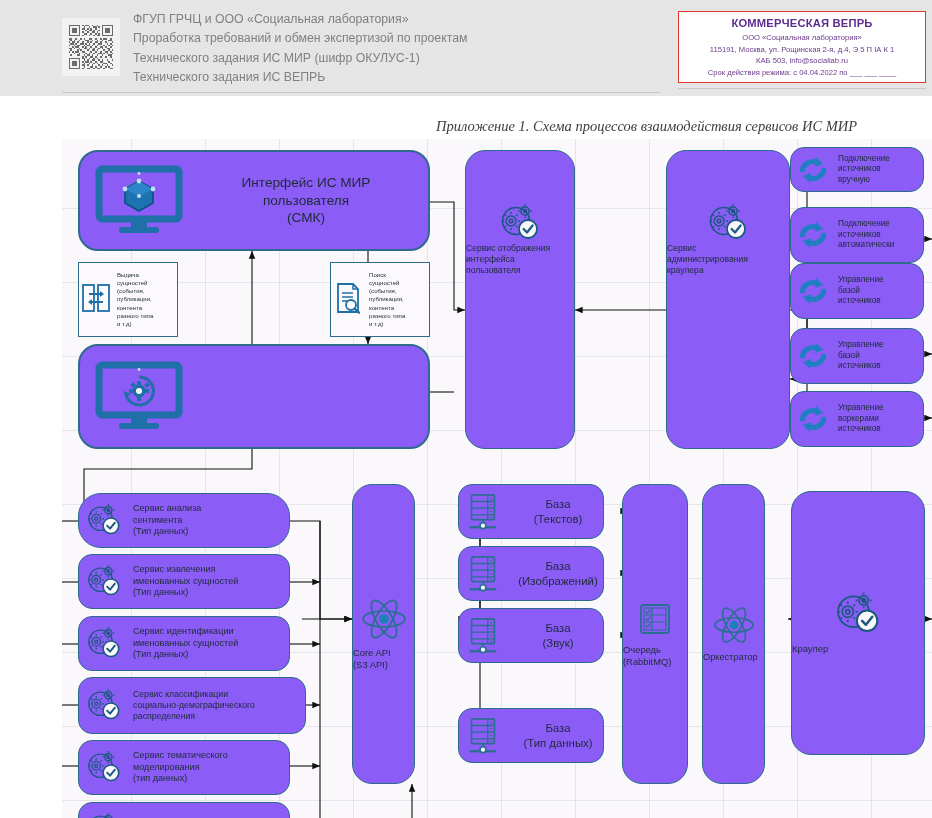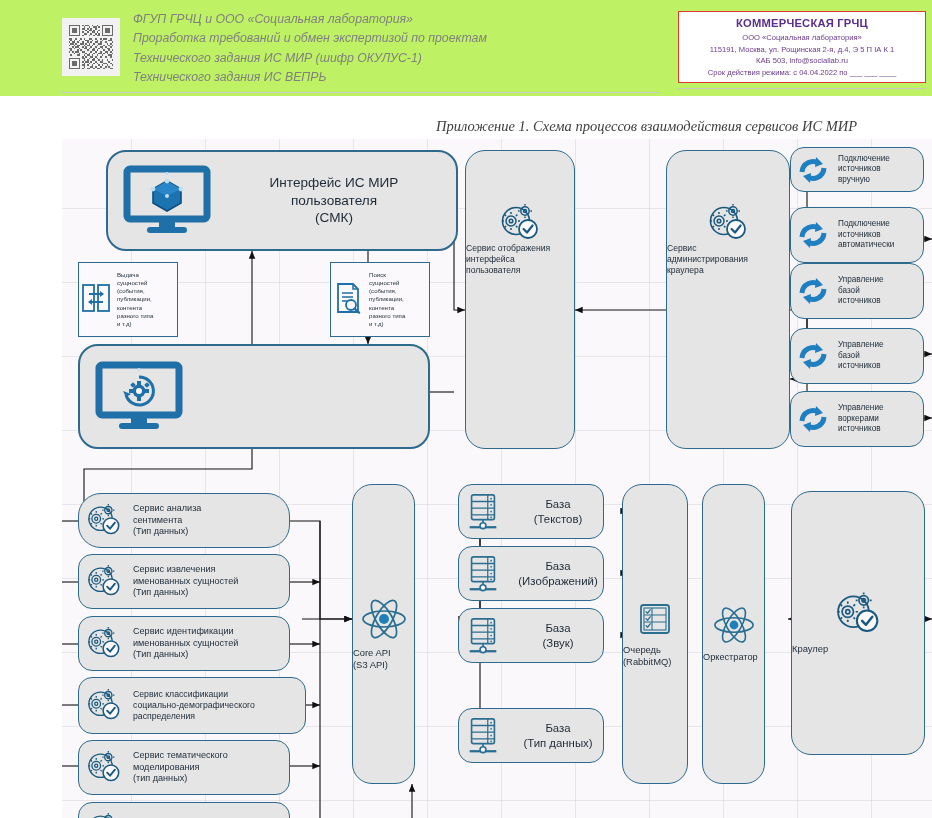--- a/index.html
+++ b/index.html
@@ -8,22 +8,21 @@
     width: 932px; height: 818px;
     background: #ffffff;
     font-family: "Liberation Sans", "DejaVu Sans", sans-serif;
     overflow: hidden;
   }
   #page { position: relative; width: 932px; height: 818px; background:#ffffff; }
 
   
   #header {
     position: absolute; left: 0; top: 0; width: 932px; height: 96px;
-    background: #bef264;
-    font-style: italic;
+    background: #e5e5e5;
   }
   #header-rule {
     position:absolute; left: 62px; top: 92px; width: 598px; height:1px;
     background:#c9c9c9;
   }
   #qr {
     position: absolute; left: 62px; top: 18px; width: 58px; height: 58px;
     background: #f2f2f2;
     padding: 5px;
   }
@@ -70,21 +69,21 @@
     background-size: 74px 74px;
     background-position: -5px -5px;
   }
   #arrows { position:absolute; left:0; top:0; width:870px; height:679px; }
 
   
   .node {
     position: absolute;
     border: 1.6px solid #2d6a8e;
     border-radius: 14px;
-    background: #e5e5e5;
+    background: #8b5cf6;
     display:flex; align-items:center;
   }
   .node.thick { border-width: 2px; }
   .node.big   { border-radius: 20px; }
   .node .icon { flex: 0 0 auto; display:flex; align-items:center; justify-content:center; }
   .node .label {
     color:#1d2b38; line-height: 1.28; }
 
   
   .lbl-hero   { font-size: 13.6px; text-align:center; flex:1; padding-right: 14px; }
@@ -318,21 +317,21 @@
       <div>ФГУП ГРЧЦ и ООО «Социальная лаборатория»</div>
       <div>Проработка требований и обмен экспертизой по проектам</div>
       <div>Технического задания ИС МИР (шифр ОКУЛУС-1)</div>
       <div>Технического задания ИС ВЕПРЬ</div>
     </div>
 
     <div id="header-rule"></div>
   </div>
 
   <div id="secret-box">
-    <div id="secret-title">КОММЕРЧЕСКАЯ ГРЧЦ</div>
+    <div id="secret-title">КОММЕРЧЕСКАЯ ВЕПРЬ</div>
     <div class="secret-line">ООО «Социальная лаборатория»</div>
     <div class="secret-line">115191, Москва, ул. Рощинская 2-я, д.4, Э 5 П IА К 1</div>
     <div class="secret-line">КАБ 503, info@sociallab.ru</div>
     <div class="secret-line">Срок действия режима: с 04.04.2022 по ___ ___ ____</div>
   </div>
   <div id="secret-sep"></div>
 
   <div id="caption">Приложение 1. Схема процессов взаимодействия сервисов ИС МИР</div>
 
   <div id="canvas">
@@ -406,21 +405,21 @@
         <path d="M590,372 L590,596"></path>
 
         <path d="M700,480 L680,480" marker-end="url(#ahs)"></path>
 
         <path d="M800,480 L726,480" marker-end="url(#ah)"></path>
 
         <path d="M862,480 L870,480" marker-end="url(#ah)"></path>
       </g>
     </svg>
 
-    <div class="node big thick" style="left:16px; top:11px; width:352px; height:101px;margin-left:28px;">
+    <div class="node big thick" style="left:16px; top:11px; width:352px; height:101px;">
       <div class="icon" style="width:118px;">
         <svg width="92" height="72" viewBox="0 0 92 72">
           <rect x="6" y="4" width="80" height="50" rx="3" fill="none" stroke="#1f6fa8" stroke-width="7"></rect>
           <rect x="38" y="55" width="16" height="8" fill="#1f6fa8"></rect>
           <rect x="26" y="62" width="40" height="6" rx="3" fill="#1f6fa8"></rect>
           <circle cx="46" cy="8.5" r="1.4" fill="#bcdff3"></circle>
           <g>
             <polygon points="46,16 60,24 60,38 46,46 32,38 32,24" fill="#1d72b0" stroke="#0d4f80" stroke-width="1.6"></polygon>
             <polygon points="46,16 60,24 46,31 32,24" fill="#2a86c8"></polygon>
             <circle cx="46" cy="16" r="2.4" fill="#bcdff3"></circle>

